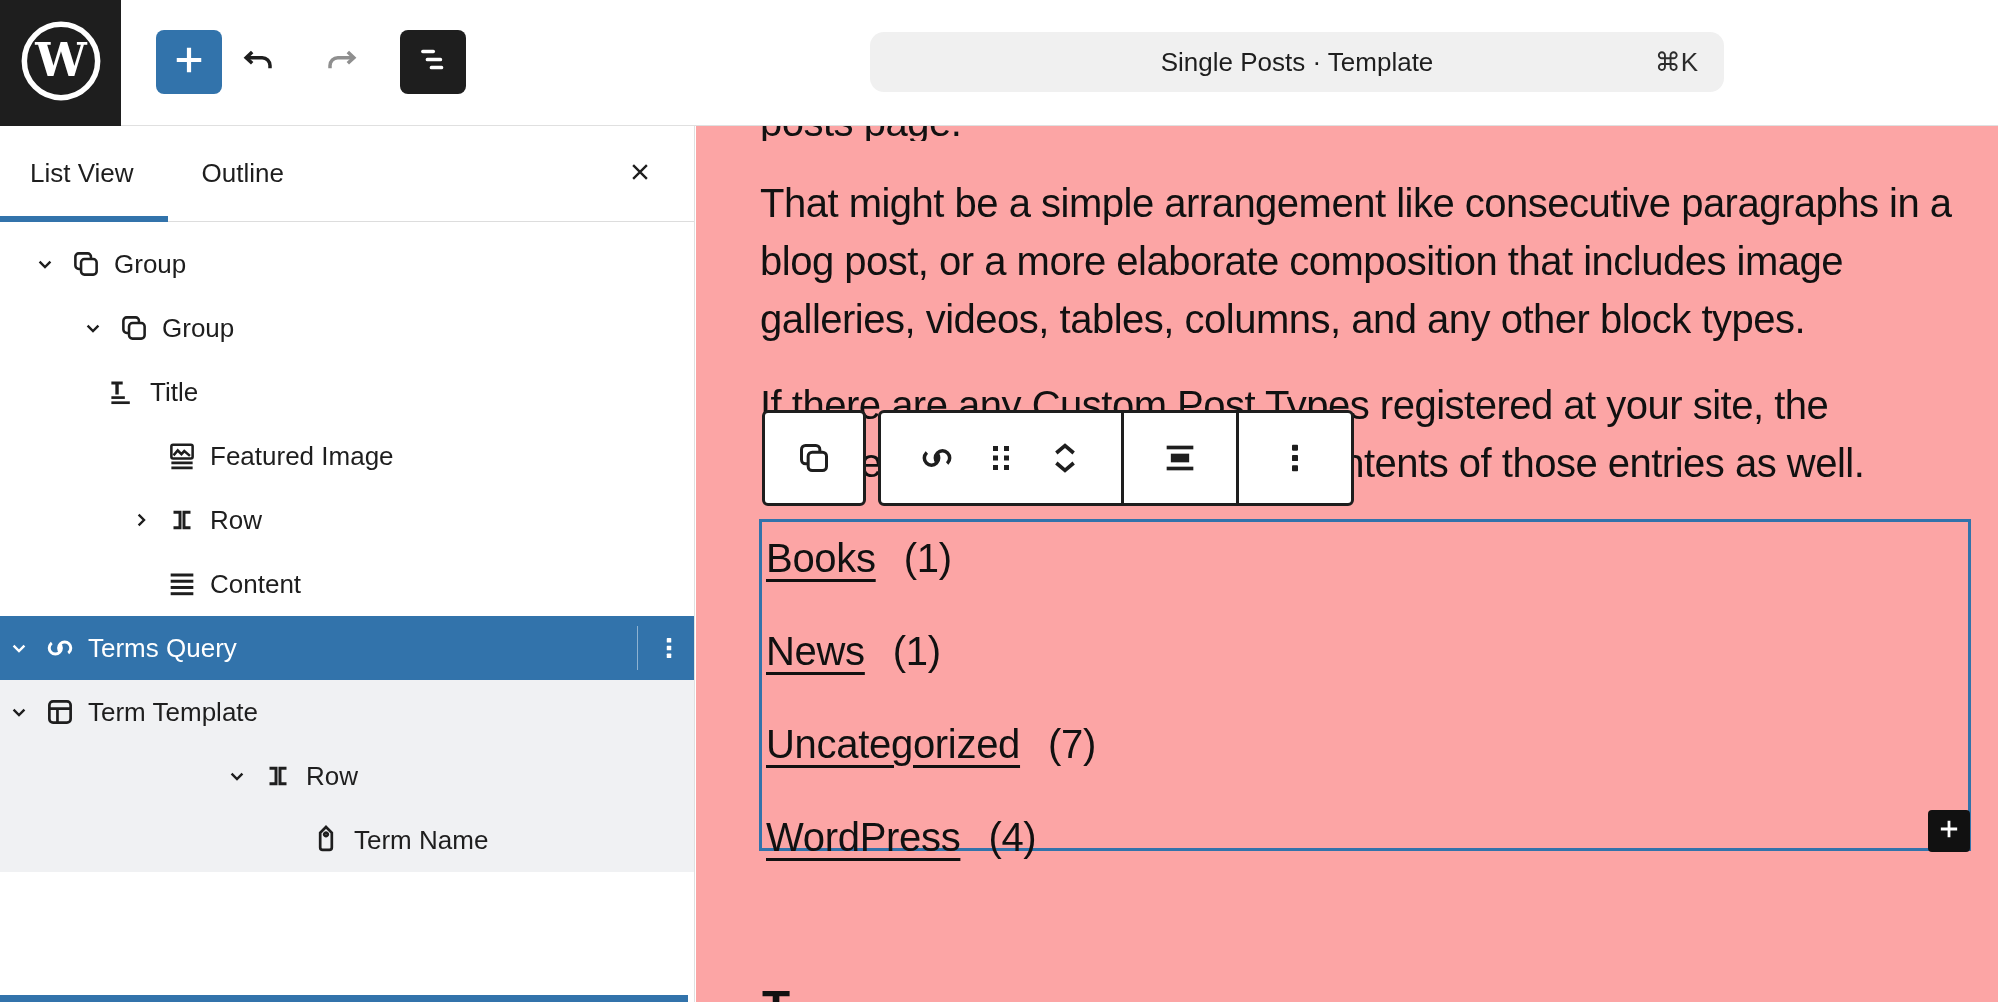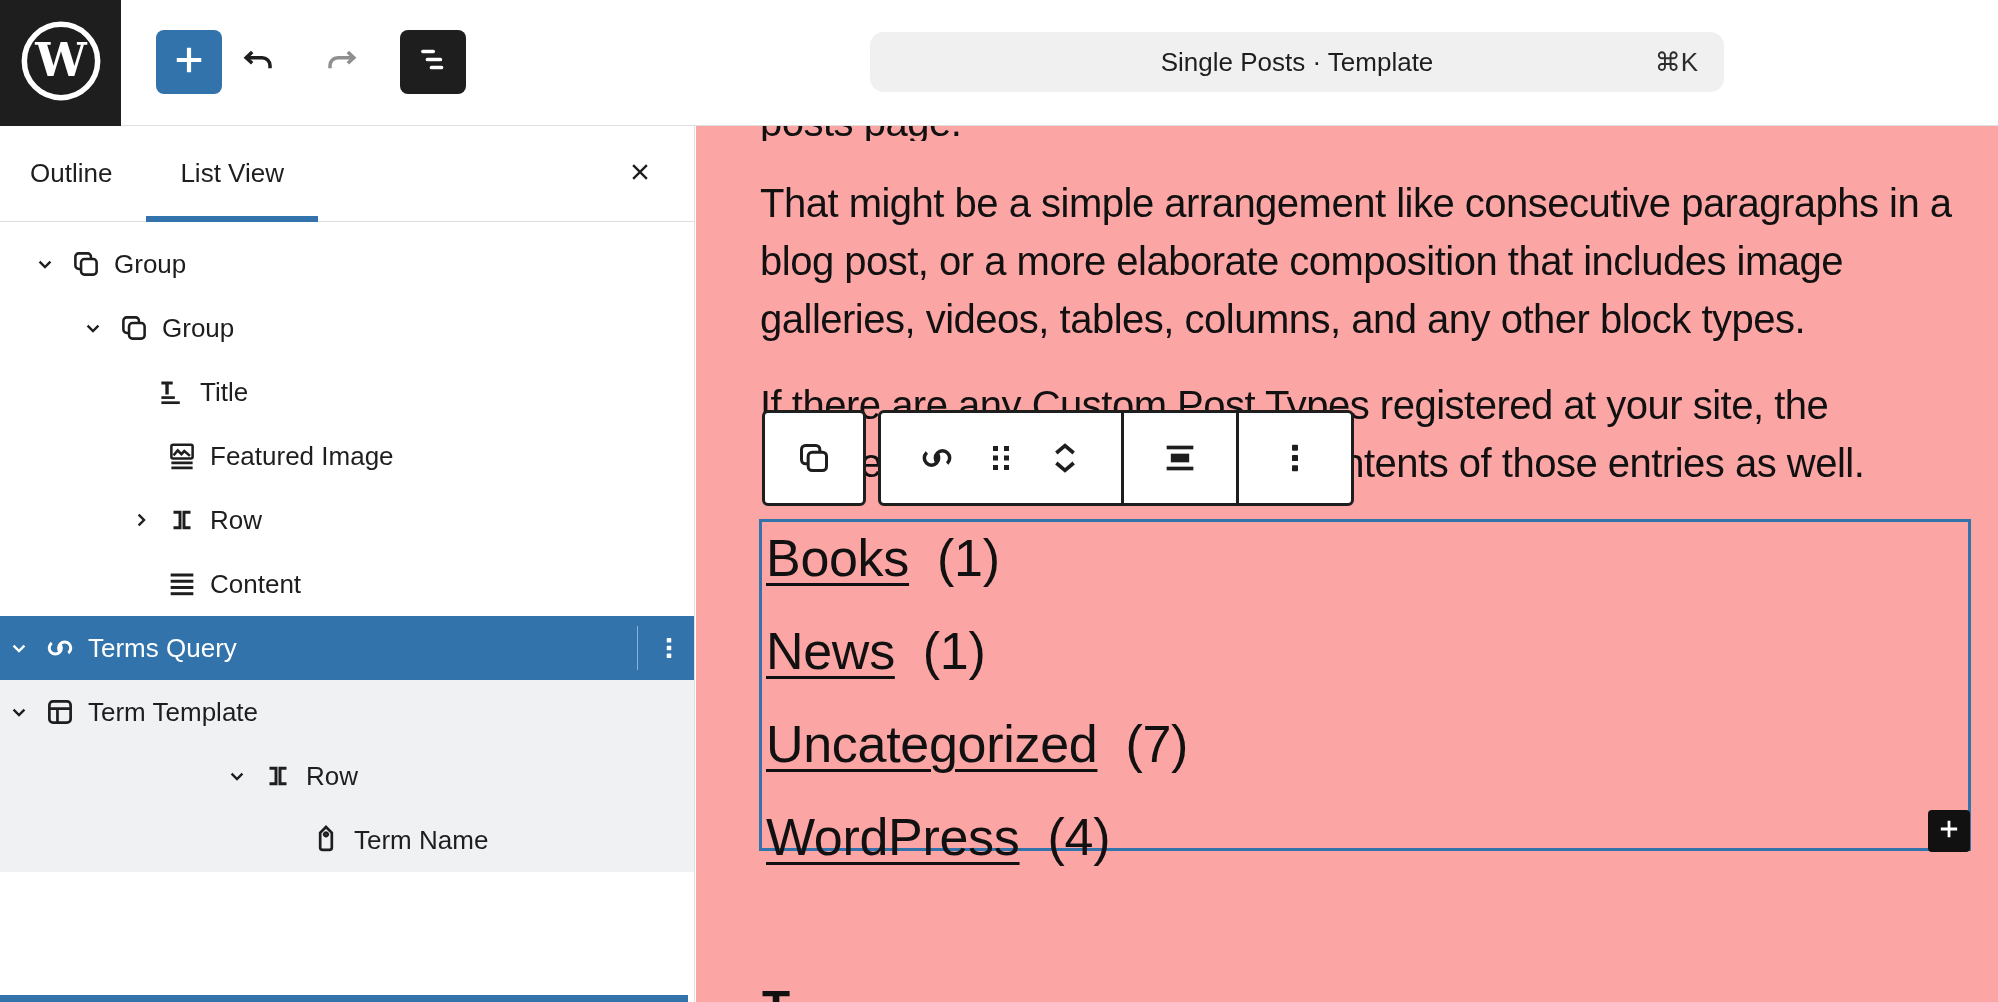--- a/index.html
+++ b/index.html
@@ -79,21 +79,21 @@
   .tb-sub{display:flex;align-items:center;padding:0 24px}
   .tb-sub + .tb-sub{border-left:3px solid var(--ink)}
   .tb-icon{width:40px;height:40px;margin:0 12px;display:flex;align-items:center;
            justify-content:center;cursor:pointer}
   .tb-icon svg{width:40px;height:40px}
 
   
   .block{position:absolute;left:63px;top:393px;width:1212px;height:332px;
          border:3px solid var(--accent);z-index:5}
   .terms{position:absolute;left:4px;top:13px;right:4px;list-style:none}
-  .term-row{height:93px;font-size:52px;letter-spacing:-0.3px;line-height:46px}
+  .term-row{height:93px;font-size:40px;letter-spacing:-0.3px;line-height:46px}
   .term-link{text-decoration:underline;text-decoration-thickness:3px;text-underline-offset:7px;
              cursor:pointer;color:#111}
   .term-count{margin-left:28px;color:#111}
   .append-btn{position:absolute;left:1232px;top:684px;width:42px;height:42px;background:#111;
               border-radius:4px;display:flex;align-items:center;justify-content:center;
               cursor:pointer;z-index:15}
   .append-btn svg{width:28px;height:28px}
   .bottom-frag{position:absolute;left:66px;top:854px;font-size:46px;font-weight:700;color:#111}
 </style>
 </head>
@@ -131,25 +131,25 @@
         </svg></span>
   </div>
   <div class="doc-pill">
     <span>Single Posts · Template</span>
     <span class="doc-shortcut">⌘K</span>
   </div>
 </div>
 
 <div class="sidebar">
   <div class="tabs">
+    <div class="tab active">
+      <span>List View</span>
+    </div>
     <div class="tab">
       <span>Outline</span>
-    </div>
-    <div class="tab active">
-      <span>List View</span>
     </div>
     <div class="close-btn">
       <span><svg viewBox="0 0 24 24" fill="none" stroke="currentColor" stroke-width="1.9">
             <path d="M6.5 6.5l11 11M17.5 6.5l-11 11"></path>
           </svg></span>
     </div>
   </div>
   <div class="tree">
       <div class="tv-row" style="padding-left: 26px;">
         <span class="chev">
@@ -172,21 +172,21 @@
           </svg>
         </span>
         <span class="bicon">
           <svg viewBox="0 0 24 24" fill="none" stroke="currentColor" stroke-width="1.8">
             <rect x="4.5" y="4.5" width="11" height="11" rx="2.4"></rect>
             <rect x="8.5" y="8.5" width="11" height="11" rx="2.4" fill="#fff"></rect>
           </svg>
         </span>
         <span class="lbl">Group</span>
       </div>
-      <div class="tv-row" style="padding-left: 112px; text-align: right;">
+      <div class="tv-row" style="padding-left: 62px; text-align: right;">
         <span class="chev"></span>
         <span class="bicon">
           <svg viewBox="0 0 24 24" fill="currentColor">
             <path d="M4.5 4.5h8v2.2h-2.8v7h-2.4v-7H4.5z"></path>
             <rect x="4.5" y="15" width="9.5" height="1.9"></rect>
             <rect x="4.5" y="18.6" width="13" height="1.9"></rect>
           </svg>
         </span>
         <span class="lbl">Title</span>
       </div>

